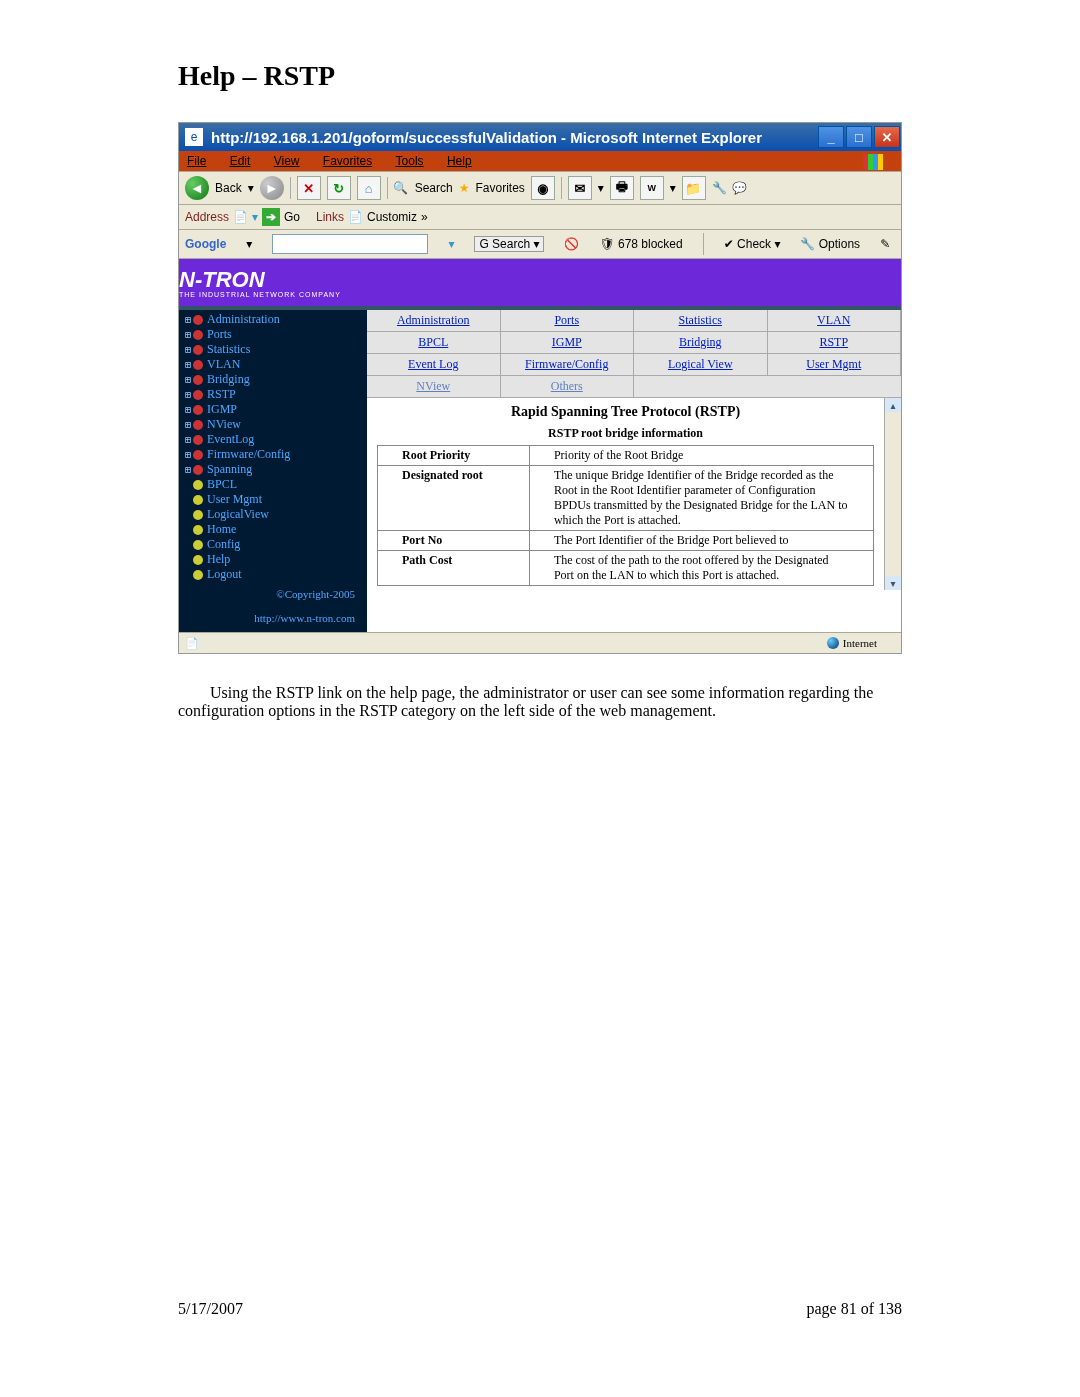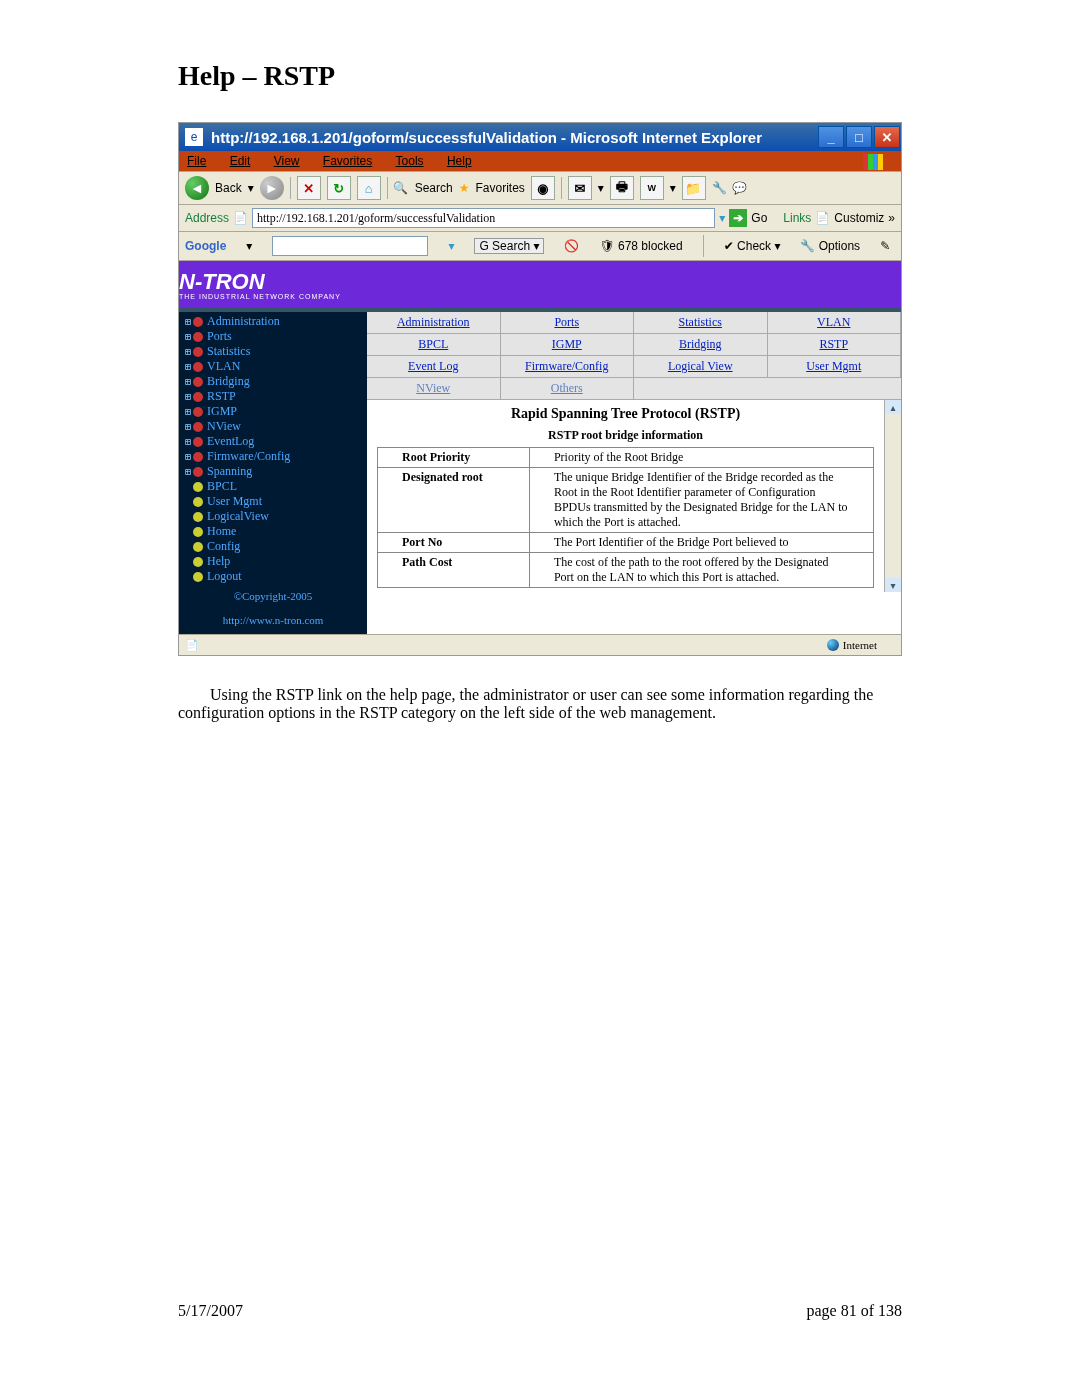--- a/index.html
+++ b/index.html
@@ -19,36 +19,36 @@
 .winflag{float:right;width:20px;height:16px;background:linear-gradient(90deg,#d33 0 25%,#3c3 25% 50%,#39e 50% 75%,#fc0 75% 100%)}
 
 .tb{background:#ece9d8;border-bottom:1px solid #aca899;padding:4px 6px;font:12px Tahoma,sans-serif;display:flex;align-items:center;gap:6px}
 .circle{width:24px;height:24px;border-radius:50%;display:inline-flex;align-items:center;justify-content:center;color:#fff;font:bold 14px sans-serif}
 .cgreen{background:radial-gradient(circle at 30% 30%,#6c6,#171)}
 .cgray{background:radial-gradient(circle at 30% 30%,#ccc,#888)}
 .sq{width:22px;height:22px;display:inline-flex;align-items:center;justify-content:center;border:1px solid #9a9;background:#f5f5f5;font:bold 13px sans-serif}
 .sep{width:1px;height:22px;background:#aaa}
 
 .addr{background:#ece9d8;border-bottom:1px solid #aca899;padding:3px 6px;font:12px Tahoma,sans-serif;display:flex;align-items:center;gap:4px}
-.addr .gray{color:#15803d}
+.addr .gray{color:#7f1d1d}
 .addr input{flex:1;height:18px;border:1px solid #7f9db9;font:12px Tahoma;padding:0 4px}
 .gobtn{width:18px;height:18px;background:#3a3;color:#fff;display:inline-flex;align-items:center;justify-content:center;font:bold 12px sans-serif}
 
 .gbar{background:#ece9d8;border-bottom:1px solid #aca899;padding:3px 6px;font:12px Tahoma,sans-serif;display:flex;align-items:center;gap:20px}
 
 .content{display:flex;background:#001a33}
 .brand{background:#6d28d9;color:#fff;font:bold italic 22px Arial;padding:8px 0;border-bottom:4px solid #356}
 .brand .sub{display:block;font:normal 7px Arial;font-style:normal;letter-spacing:1px;margin-top:-2px}
 .tree{background:#001a33;color:#4da6ff;font:12px Tahoma;width:188px;padding:2px 0}
 .tree .row{display:flex;align-items:center;height:15px;padding-left:4px}
 .tree .exp{width:10px;color:#8cf;font:10px monospace;text-align:center}
 .tree .bul{width:10px;height:10px;border-radius:50%;margin-right:4px}
 .tree .r{background:#c33}.tree .y{background:#cc3}
 .tree .lbl{color:#4da6ff}
-.tree .center{text-align:center;color:#4da6ff;font:11px Tahoma;padding:6px 0}
+.tree .center{text-align:right;color:#4da6ff;font:11px Tahoma;padding:6px 12px}
 .right{flex:1;background:#fff}
 .tabrow{display:flex;background:#e4e4e4;border-bottom:1px solid #aaa}
 .tab{flex:1;text-align:center;font:12px "Times New Roman";color:#0020c0;text-decoration:underline;padding:3px 0;border-right:1px solid #aaa}
 .tab.dim{color:#6080c0}
 .main{background:#fff;padding:4px 10px;font:13px "Times New Roman"}
 .main h2{font:bold 14px "Times New Roman";text-align:center;margin:2px 0 6px}
 .main h3{font:bold 12px "Times New Roman";text-align:center;margin:2px 0 4px}
 table.info{border-collapse:collapse;margin:0 auto;font:12px "Times New Roman"}
 table.info td{border:1px solid #888;padding:2px 24px;vertical-align:top}
 .status{background:#ece9d8;border-top:1px solid #aca899;height:20px;display:flex;align-items:center;font:11px Tahoma;padding:0 6px}
@@ -106,21 +106,20 @@
     <span class="sq">🖶</span>
     <span class="sq" style="font-size:9px">W</span>▾
     <span class="sq" style="color:#c90">📁</span>
     <span>🔧</span>
     <span>💬</span>
   </div>
 
   <div class="addr">
     <span class="gray">Address</span>
     <span style="color:#06c">📄</span>
-    <input value="http://192.168.1.201/goform/successfulValidation" style="">
     <span style="color:#39c">▾</span>
     <span class="gobtn">➔</span>
     <span>Go</span>
     <span style="width:8px"></span>
     <span class="gray">Links</span>
     <span style="color:#06c">📄</span>
     <span>Customiz</span>
     <span>»</span>
   </div>
 

